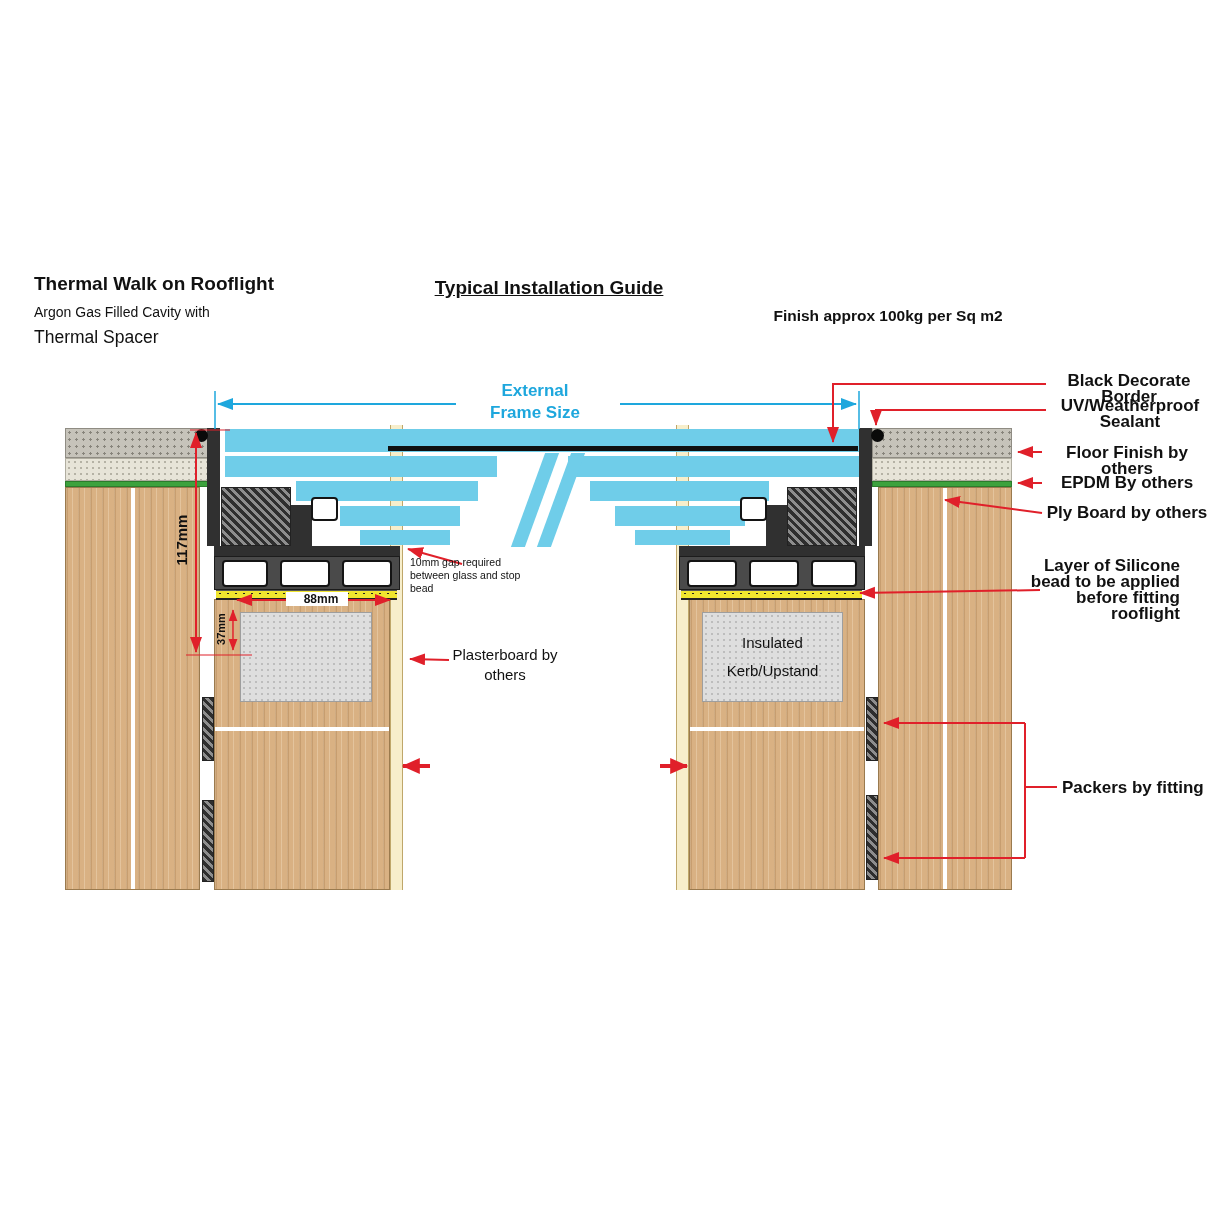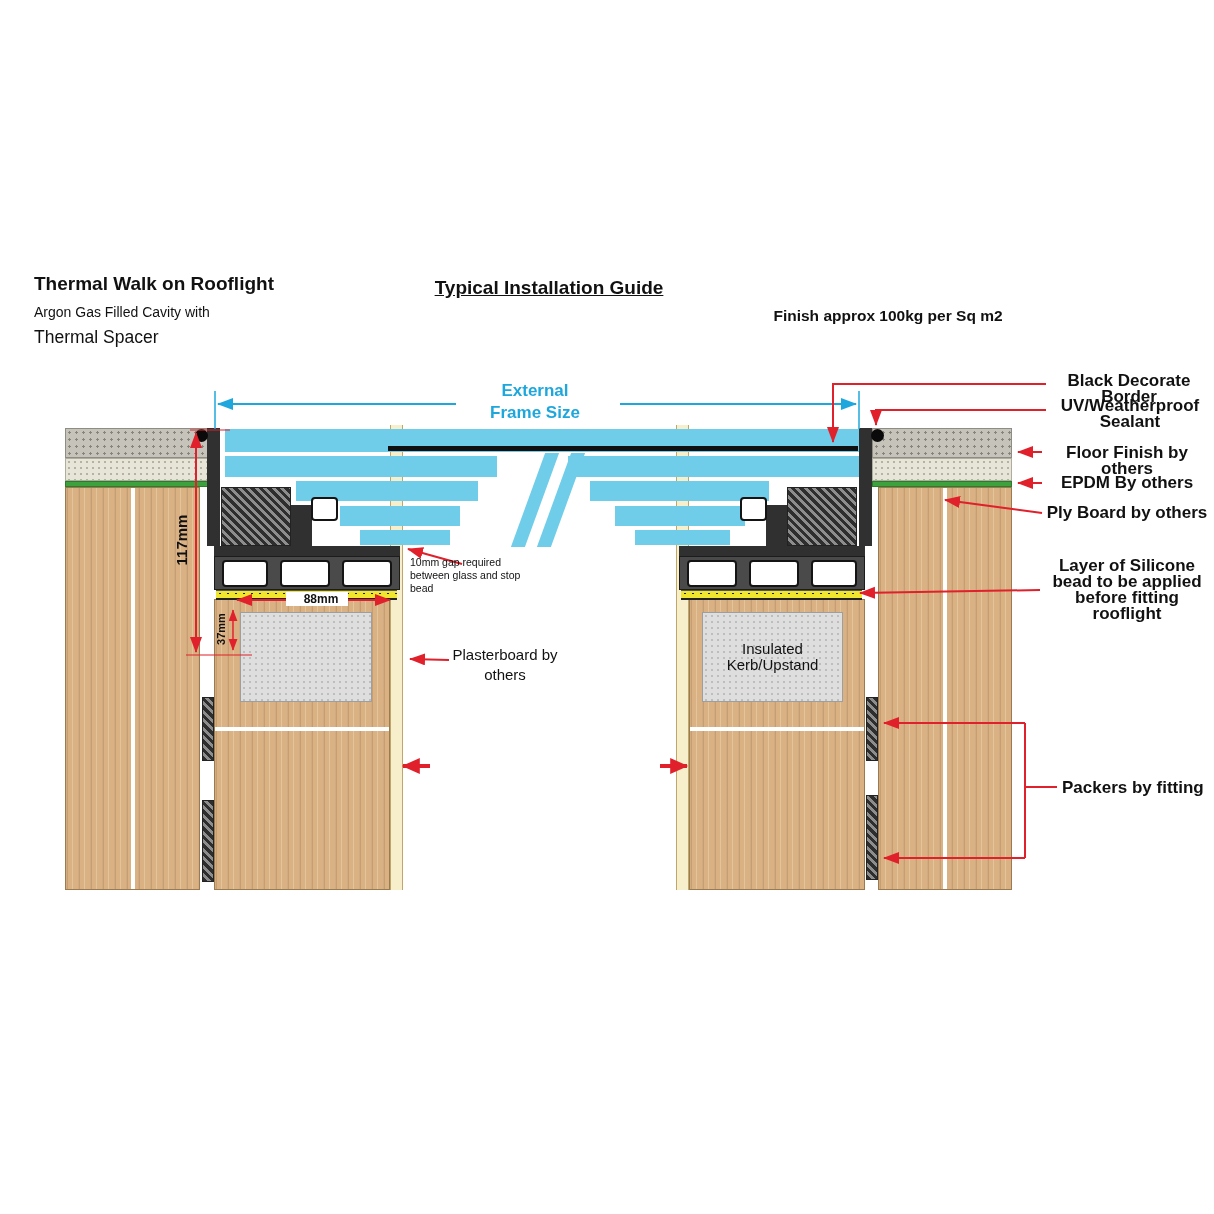--- a/index.html
+++ b/index.html
@@ -101,21 +101,21 @@
   <div class="abs dark" style="left:766px;top:505px;width:21px;height:41px;"></div>
   <div class="abs chamber" style="left:740px;top:497px;width:27px;height:24px;"></div>
   <div class="abs dark" style="left:679px;top:546px;width:186px;height:10px;"></div>
   <div class="abs profile" style="left:679px;top:556px;width:186px;height:34px;"></div>
   <div class="abs chamber" style="left:687px;top:560px;width:50px;height:27px;"></div>
   <div class="abs chamber" style="left:749px;top:560px;width:50px;height:27px;"></div>
   <div class="abs chamber" style="left:811px;top:560px;width:46px;height:27px;"></div>
   <div class="abs bead" style="left:681px;top:590px;width:181px;height:10px;"></div>
 
   <div class="abs insul" style="left:702px;top:612px;width:141px;height:90px;display:flex;align-items:center;justify-content:center;">
-    <div class="t center" style="font-size:15px;line-height:16px;width:110px;">Insulated Kerb/Upstand</div>
+    <div class="t center" style="font-size:15px;line-height:28px;width:110px;">Insulated Kerb/Upstand</div>
   </div>
 
   <svg class="abs" width="1214" height="1214" style="left:0;top:0;">
     <defs>
       <marker id="mR" orient="auto-start-reverse" markerWidth="9" markerHeight="8" refX="7.5" refY="3">
         <path d="M0,0 L8,3 L0,6 Z" fill="#e0202a"></path>
       </marker>
       <marker id="mC" orient="auto-start-reverse" markerWidth="9" markerHeight="8" refX="7.5" refY="3">
         <path d="M0,0 L8,3 L0,6 Z" fill="#1ea7dd"></path>
       </marker>
@@ -181,16 +181,16 @@
   <div class="abs t" style="left:410px;top:556px;width:112px;font-size:10.5px;line-height:13px;">10mm gap required between glass and stop bead</div>
 
   <div class="abs t center" style="left:450px;top:645px;width:110px;font-size:15px;line-height:20px;">Plasterboard by others</div>
 
 
   <div class="abs t rightlbl center" style="left:1048px;top:373px;width:162px;">Black Decorate Border</div>
   <div class="abs t rightlbl center" style="left:1060px;top:398px;width:140px;">UV/Weatherproof Sealant</div>
   <div class="abs t rightlbl center" style="left:1044px;top:445px;width:166px;">Floor Finish by others</div>
   <div class="abs t rightlbl center" style="left:1044px;top:475px;width:166px;">EPDM By others</div>
   <div class="abs t rightlbl center" style="left:1044px;top:505px;width:166px;">Ply Board by others</div>
-  <div class="abs t rightlbl center" style="left:1042px;top:558px;width:170px;">Layer of Silicone bead to be applied before fitting rooflight</div>
+  <div class="abs t rightlbl center" style="left:1010px;top:558px;width:170px;text-align:right;">Layer of Silicone bead to be applied before fitting rooflight</div>
   <div class="abs t rightlbl" style="left:1062px;top:780px;width:150px;">Packers by fitting</div>
 
 </div>
 
 </body></html>

